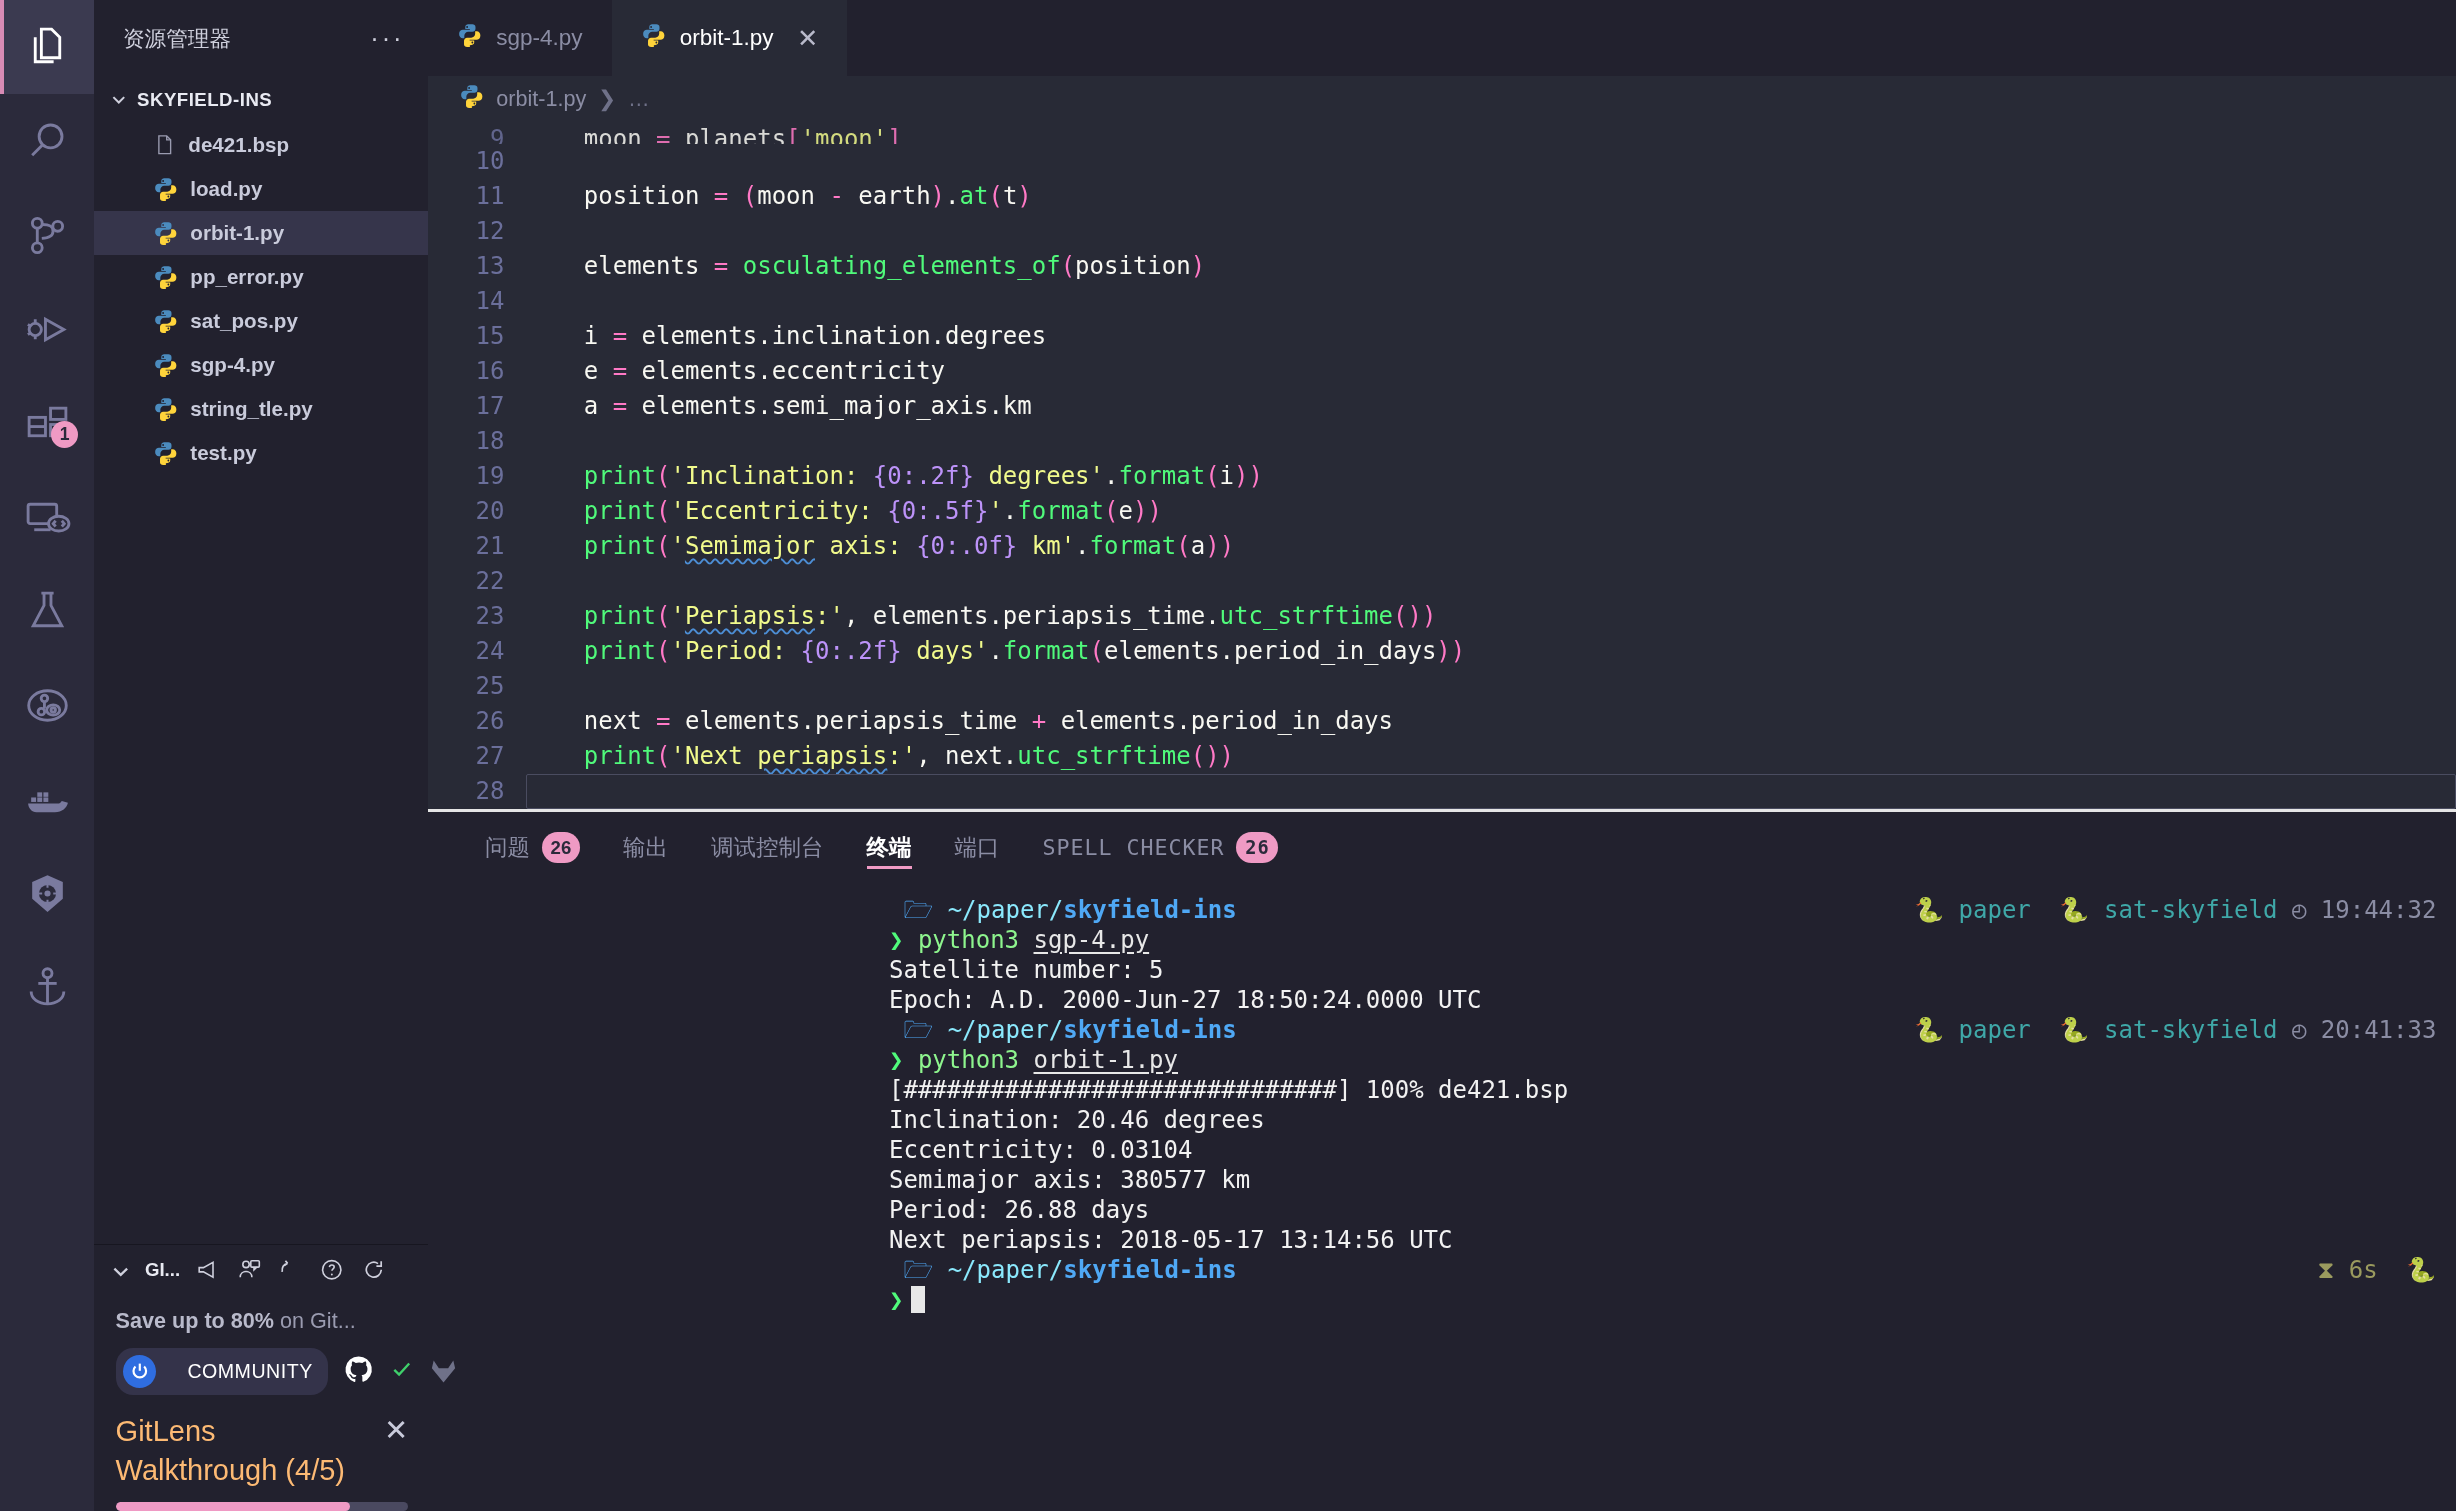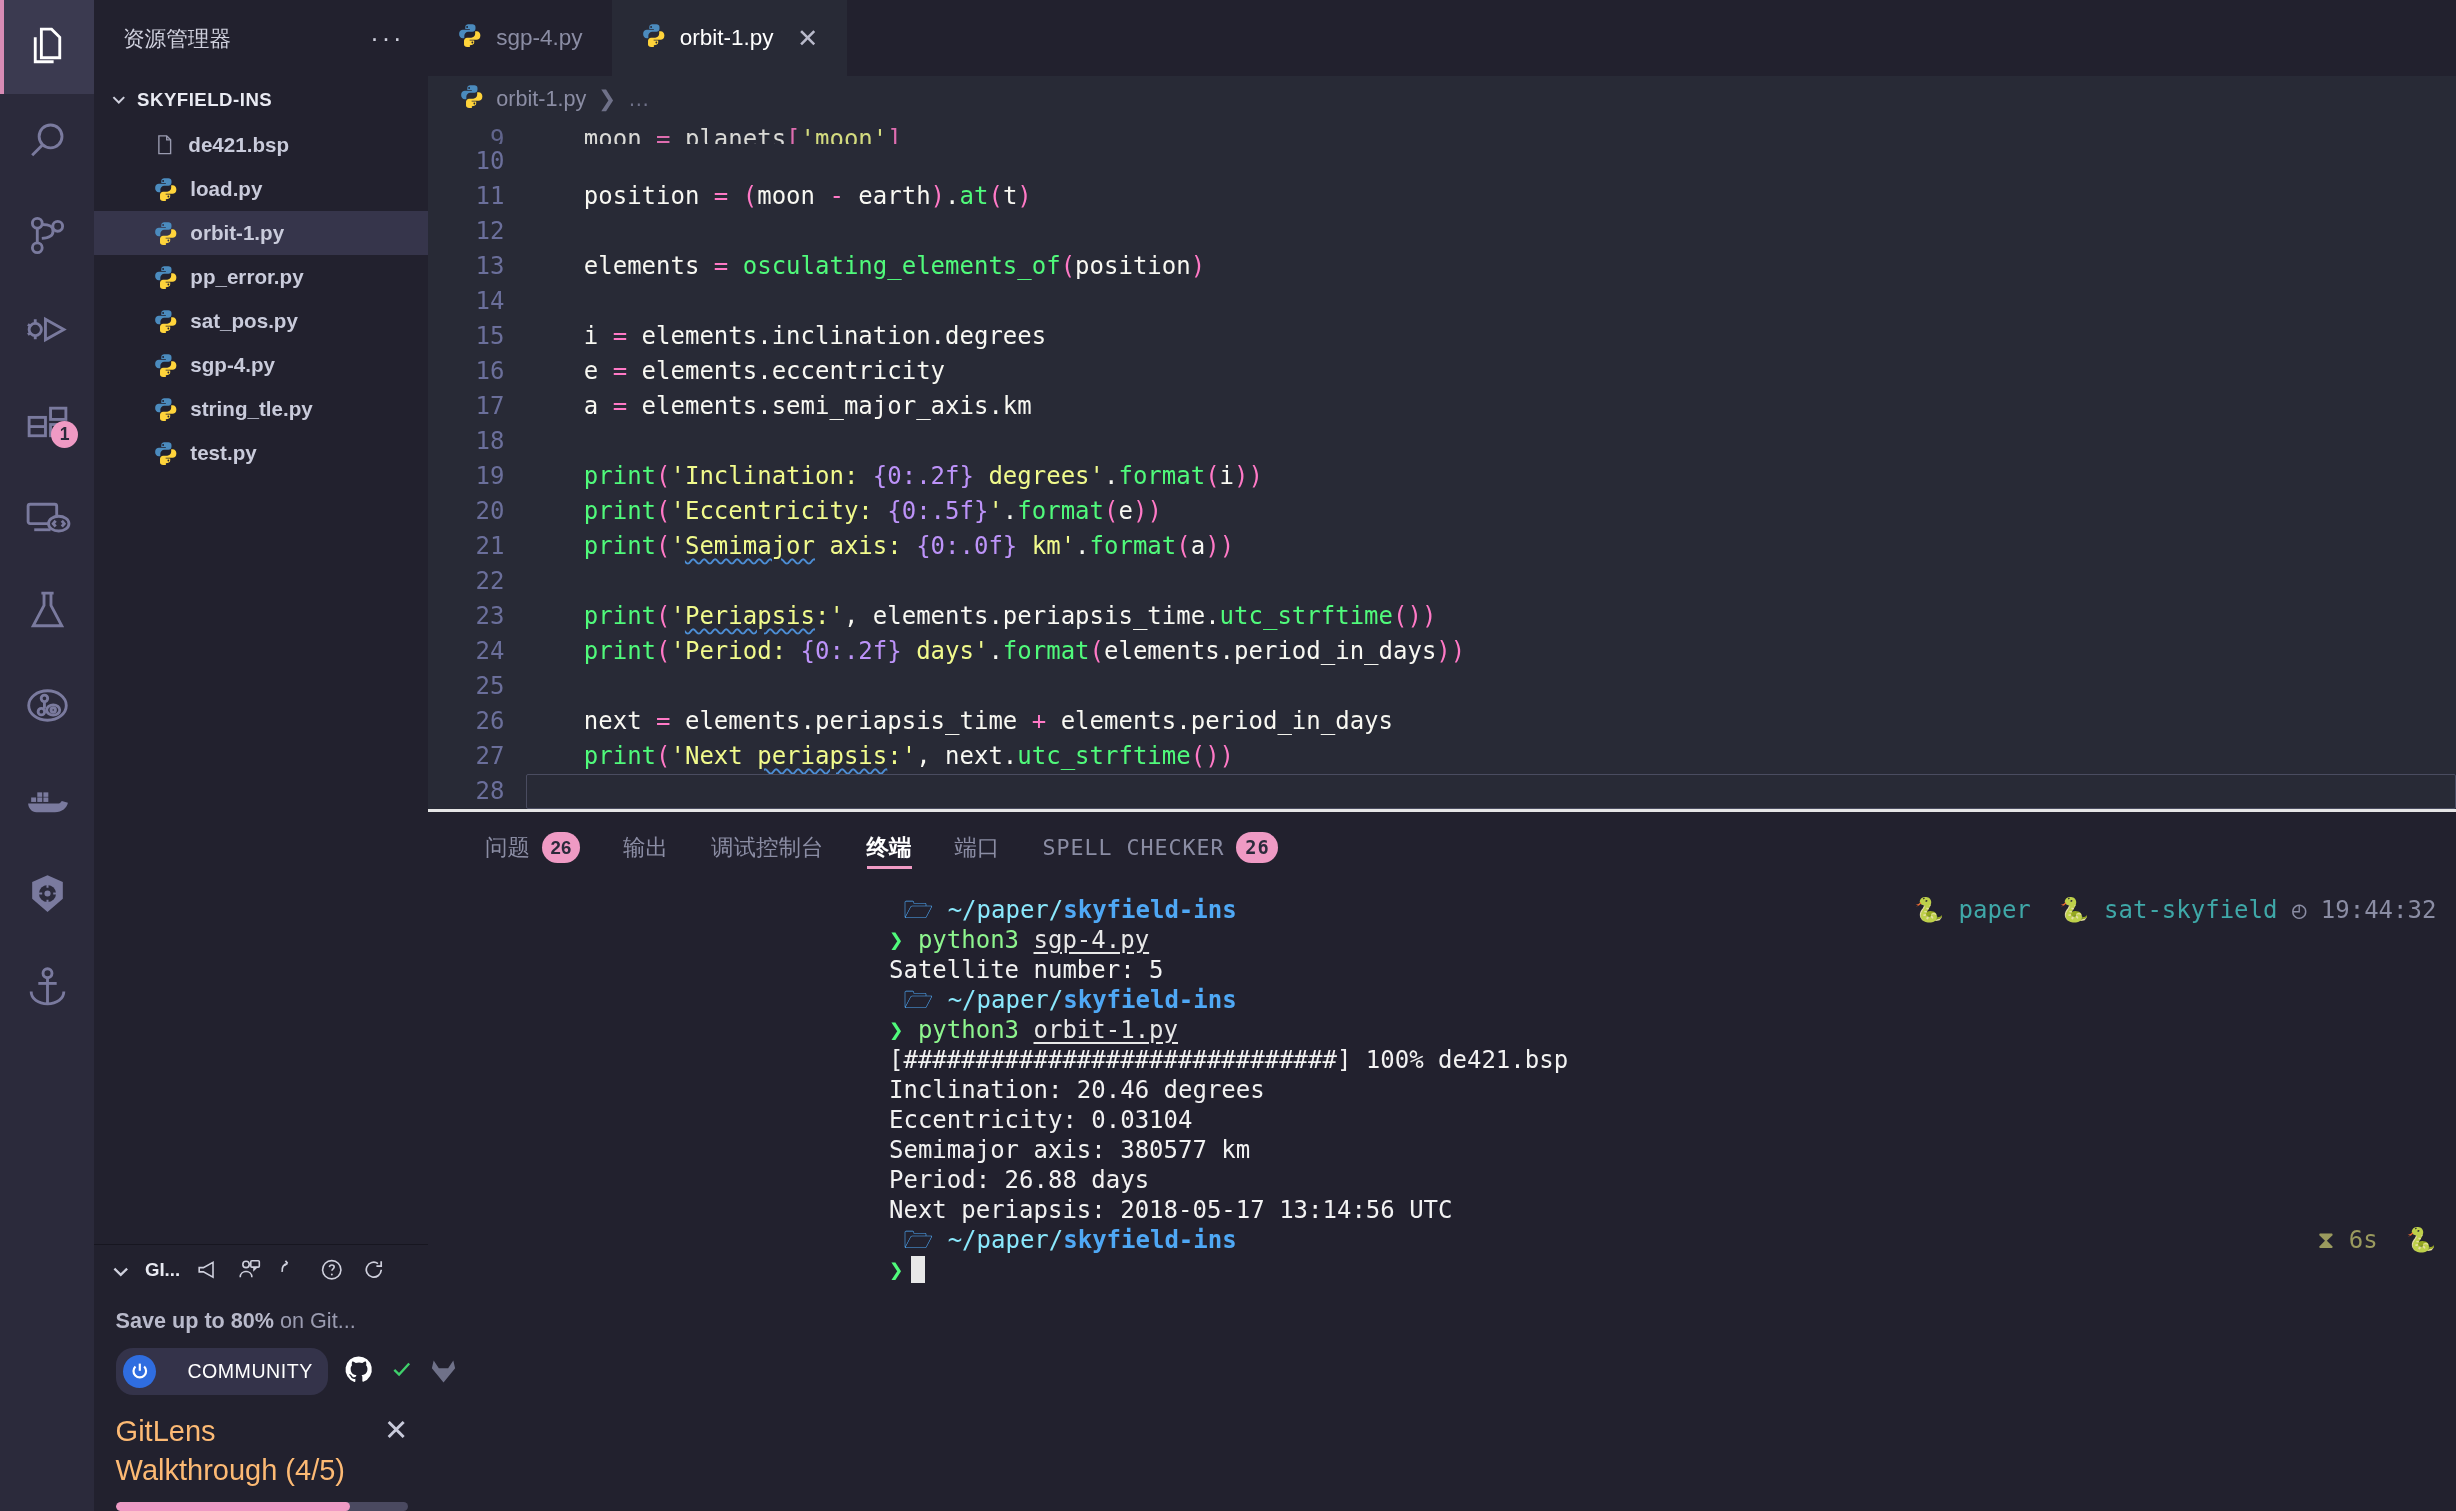--- a/index.html
+++ b/index.html
@@ -530,21 +530,25 @@
             <span class="left"><span style="color:#f2f2f2"></span> <span style="color:#4fa8f5">🗁</span> <span class="t-path">~/paper/</span><span class="t-dir">skyfield-ins</span></span>
             <span class="right"><span>🐍</span> <span class="t-ctx">paper</span>  <span>🐍</span> <span class="t-ctx">sat-skyfield</span> <span>◴</span> <span class="t-time">19:44:32</span></span>
           </div>
           <div class="trow">
             <span class="left"><span class="t-prompt">❯</span> <span class="t-cmd">python3</span> <span class="t-file">sgp-4.py</span></span>
           </div>
           <div class="trow">
             <span class="left">Satellite number: 5</span>
           </div>
           <div class="trow">
+            <span class="left">Epoch: A.D. 2000-Jun-27 18:50:24.0000 UTC</span>
+          </div>
+          <div class="trow">
             <span class="left"><span style="color:#f2f2f2"></span> <span style="color:#4fa8f5">🗁</span> <span class="t-path">~/paper/</span><span class="t-dir">skyfield-ins</span></span>
+            <span class="right"><span>🐍</span> <span class="t-ctx">paper</span>  <span>🐍</span> <span class="t-ctx">sat-skyfield</span> <span>◴</span> <span class="t-time">20:41:33</span></span>
           </div>
           <div class="trow">
             <span class="left"><span class="t-prompt">❯</span> <span class="t-cmd">python3</span> <span class="t-file">orbit-1.py</span></span>
           </div>
           <div class="trow">
             <span class="left">[##############################] 100% de421.bsp</span>
           </div>
           <div class="trow">
             <span class="left">Inclination: 20.46 degrees</span>
           </div>

